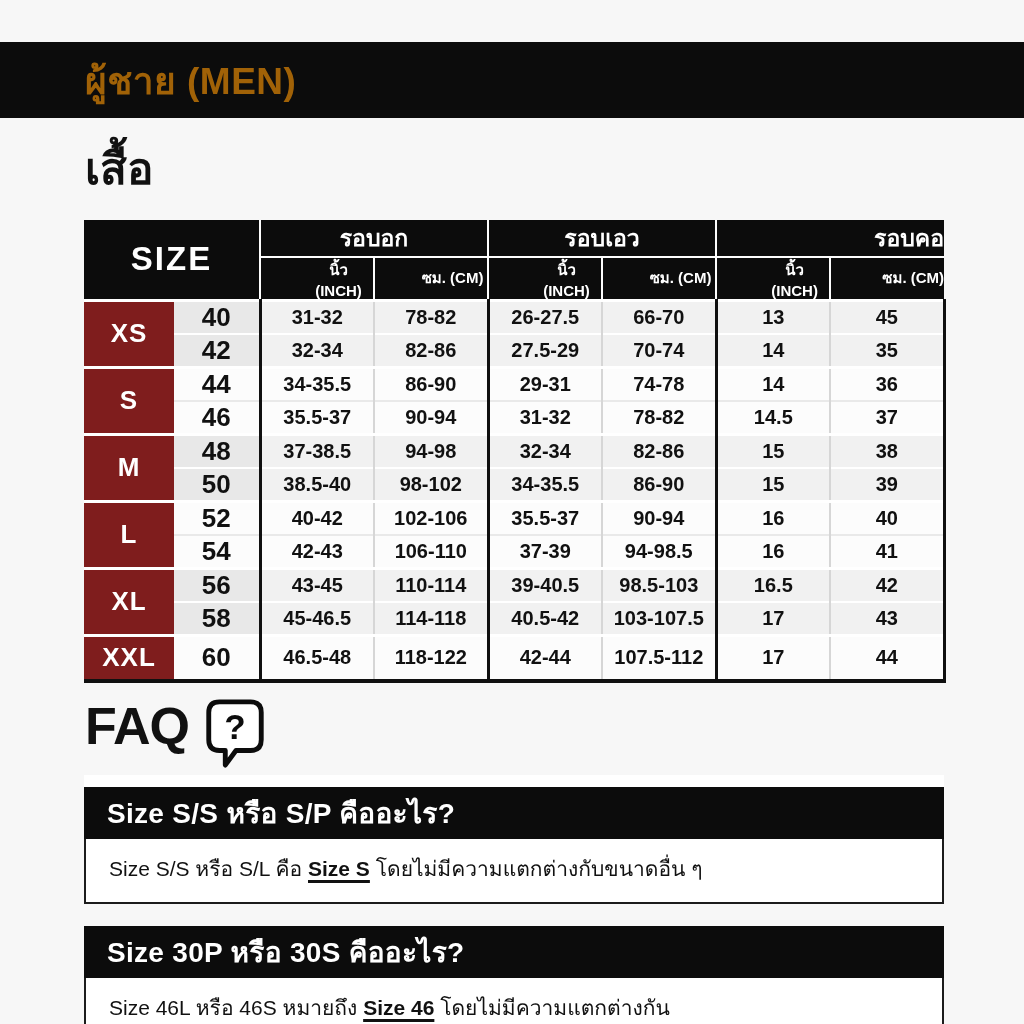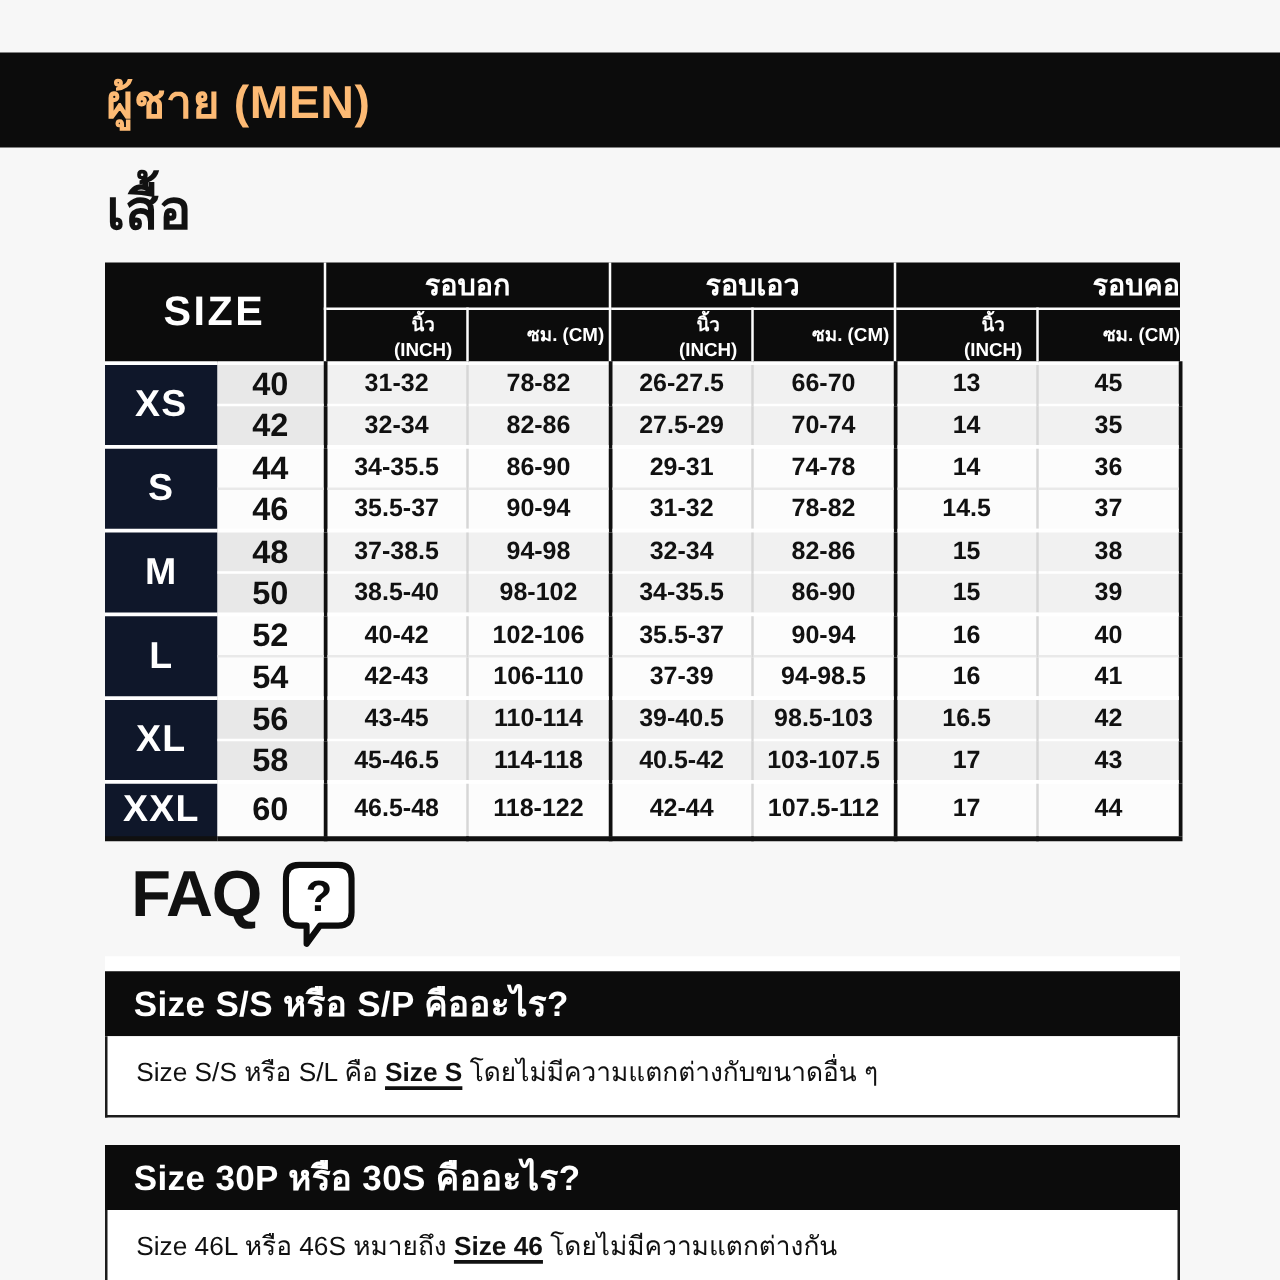--- a/index.html
+++ b/index.html
@@ -6,63 +6,63 @@
   body{
     width:1024px;height:1024px;overflow:hidden;
     background:#f7f7f7;color:#111;
     font-family:"Liberation Sans", sans-serif;
   }
   
   .topbar{
     margin-top:42px;height:76px;background:#0c0c0c;
     display:flex;align-items:center;padding-left:85px;box-sizing:border-box;
   }
-  .topbar .title{color:#fdba74;font-size:37px;font-weight:bold;letter-spacing:.5px;}
+  .topbar .title{color:#a16207;font-size:37px;font-weight:bold;letter-spacing:.5px;}
   
   .section-title{
     margin:26px 0 0 85px;font-size:44px;font-weight:bold;line-height:1.15;
   }
   
-  .table-wrap{margin:15px 0 0 84px;width:924px;}
+  .table-wrap{margin:25px 0 0 84px;width:924px;}
   table.size-table{
     border-collapse:collapse;table-layout:fixed;width:861px;
     border-bottom:4px solid #101010;
   }
   .size-table th{
     background:#0c0c0c;color:#fff;border:2px solid #fdfdfd;
     font-weight:bold;padding:0;text-align:center;
   }
   .size-table thead tr th{border-top:none;}
   .size-table thead th:first-child{border-left:none;}
   .size-table thead th.last{border-right:none;text-align:right;}
   th.corner{font-size:33px;letter-spacing:2px;height:54px;}
   th.group{font-size:23px;height:30px;}
   th.sub{font-size:15px;height:22px;font-weight:bold;padding-left:43px;}
   .size-table td{
     text-align:center;font-weight:bold;padding:0;height:27px;
     border-top:2px solid #ffffff;
   }
   tr.tall td{height:42px;}
   td.letter{
-    background:#0f172a;color:#fff;font-size:30px;letter-spacing:1px;
+    background:#7f1d1d;color:#fff;font-size:26px;letter-spacing:1px;
   }
   td.num{font-size:26px;border-right:3px solid #101010;}
   td.val{font-size:20px;}
   td.val.inch{border-right:2px solid #d6d6d6;}
   td.val.cm{border-right:3px solid #101010;}
   tr.shaded td.num{background:#e8e8e8;}
   tr.shaded td.val{background:#f1f1f1;}
   tr.light td.num{background:#fcfcfc;}
   tr.light td.val{background:#fcfcfc;}
   tbody tr.group-start td{border-top:3px solid #ffffff;}
   tbody tr.light td{border-top-color:#e9e9e9;}
   tbody tr.light.group-start td{border-top-color:#ffffff;}
   
   .faq-head{display:flex;align-items:flex-start;gap:16px;margin:16px 0 0 85px;height:72px;}
-  .faq-word{font-size:52px;font-weight:900;letter-spacing:-1px;line-height:1.05;margin-left:20px;}
+  .faq-word{font-size:52px;font-weight:900;letter-spacing:-1px;line-height:1.05;}
   .white-strip{margin:4px 0 0 84px;width:860px;height:12px;background:#ffffff;}
   .qbar{
     width:860px;margin-left:84px;background:#0c0c0c;color:#fff;
     height:52px;display:flex;align-items:center;padding-left:23px;
     box-sizing:border-box;font-size:28px;font-weight:bold;letter-spacing:.3px;
   }
   .qbar.second{margin-top:22px;}
   .abox{
     width:860px;margin-left:84px;background:#ffffff;
     border:2px solid #1c1c1c;border-top:none;box-sizing:border-box;

